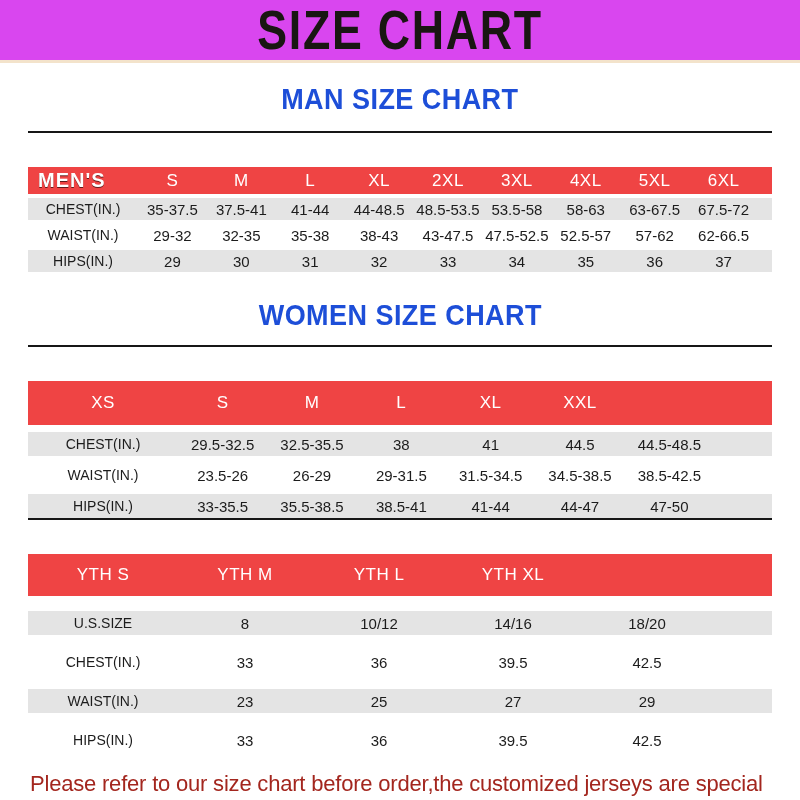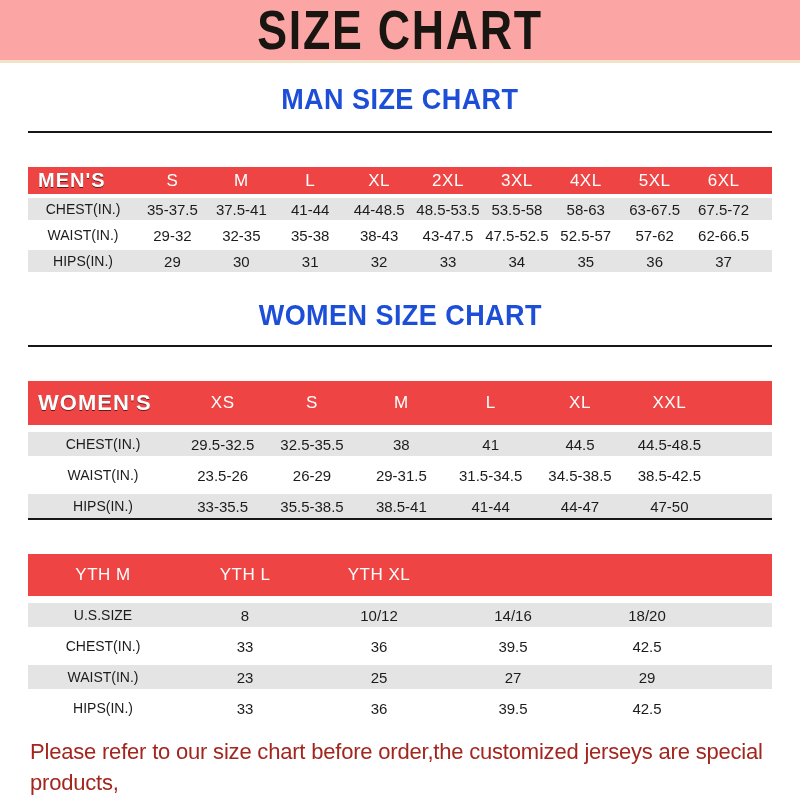--- a/index.html
+++ b/index.html
@@ -13,21 +13,21 @@
     height: 800px;
     background: #fff;
     overflow: hidden;
     display: flex;
     flex-direction: column;
   }
 
   
   .banner {
     height: 70px;
-    background: #fca5a5;
+    background: #d946ef;
     display: flex;
     align-items: center;
     justify-content: center;
     border-bottom: 3px solid #f3e3cb;
     text-align: center;
   }
   .banner-title {
     display: inline-block;
     font-size: 52px;
     font-weight: 800;
@@ -88,21 +88,21 @@
     letter-spacing: 0.5px;
     white-space: nowrap;
   }
 
   .row {
     display: grid;
     align-items: center;
   }
   .tbl-men   .row { height: 22px; margin-top: 4px; }
   .tbl-women .row { height: 24px; margin-top: 7px; }
-  .tbl-youth .row { height: 24px; margin-top: 7px; }
+  .tbl-youth .row { height: 24px; margin-top: 15px; }
   .striped { background: #E4E4E4; }
   .row-label {
     text-align: center;
     font-size: 14px;
     color: #1c1c1c;
     white-space: nowrap;
   }
   .cell {
     text-align: center;
     font-size: 15px;
@@ -196,21 +196,20 @@
       <div class="cell">37</div>
     </div>
   </div>
 
   <h2 class="heading heading-women">
     <span class="cond">WOMEN SIZE CHART</span>
   </h2>
 
   <div class="size-table tbl-women">
     <div class="bar bar-women cols-women">
-      <div class="bar-label">WOMEN'S</div>
       <div class="col-head">XS</div>
       <div class="col-head">S</div>
       <div class="col-head">M</div>
       <div class="col-head">L</div>
       <div class="col-head">XL</div>
       <div class="col-head">XXL</div>
     </div>
 
     <div class="row striped cols-women">
       <div class="row-label">CHEST(IN.)</div>
@@ -239,20 +238,21 @@
       <div class="cell">38.5-41</div>
       <div class="cell">41-44</div>
       <div class="cell">44-47</div>
       <div class="cell">47-50</div>
     </div>
   </div>
 
 
   <div class="size-table tbl-youth">
     <div class="bar bar-youth cols-youth">
+      <div class="col-head">YTH S</div>
       <div class="col-head">YTH M</div>
       <div class="col-head">YTH L</div>
       <div class="col-head">YTH XL</div>
     </div>
 
     <div class="row striped cols-youth">
       <div class="row-label">U.S.SIZE</div>
       <div class="cell">8</div>
       <div class="cell">10/12</div>
       <div class="cell">14/16</div>

